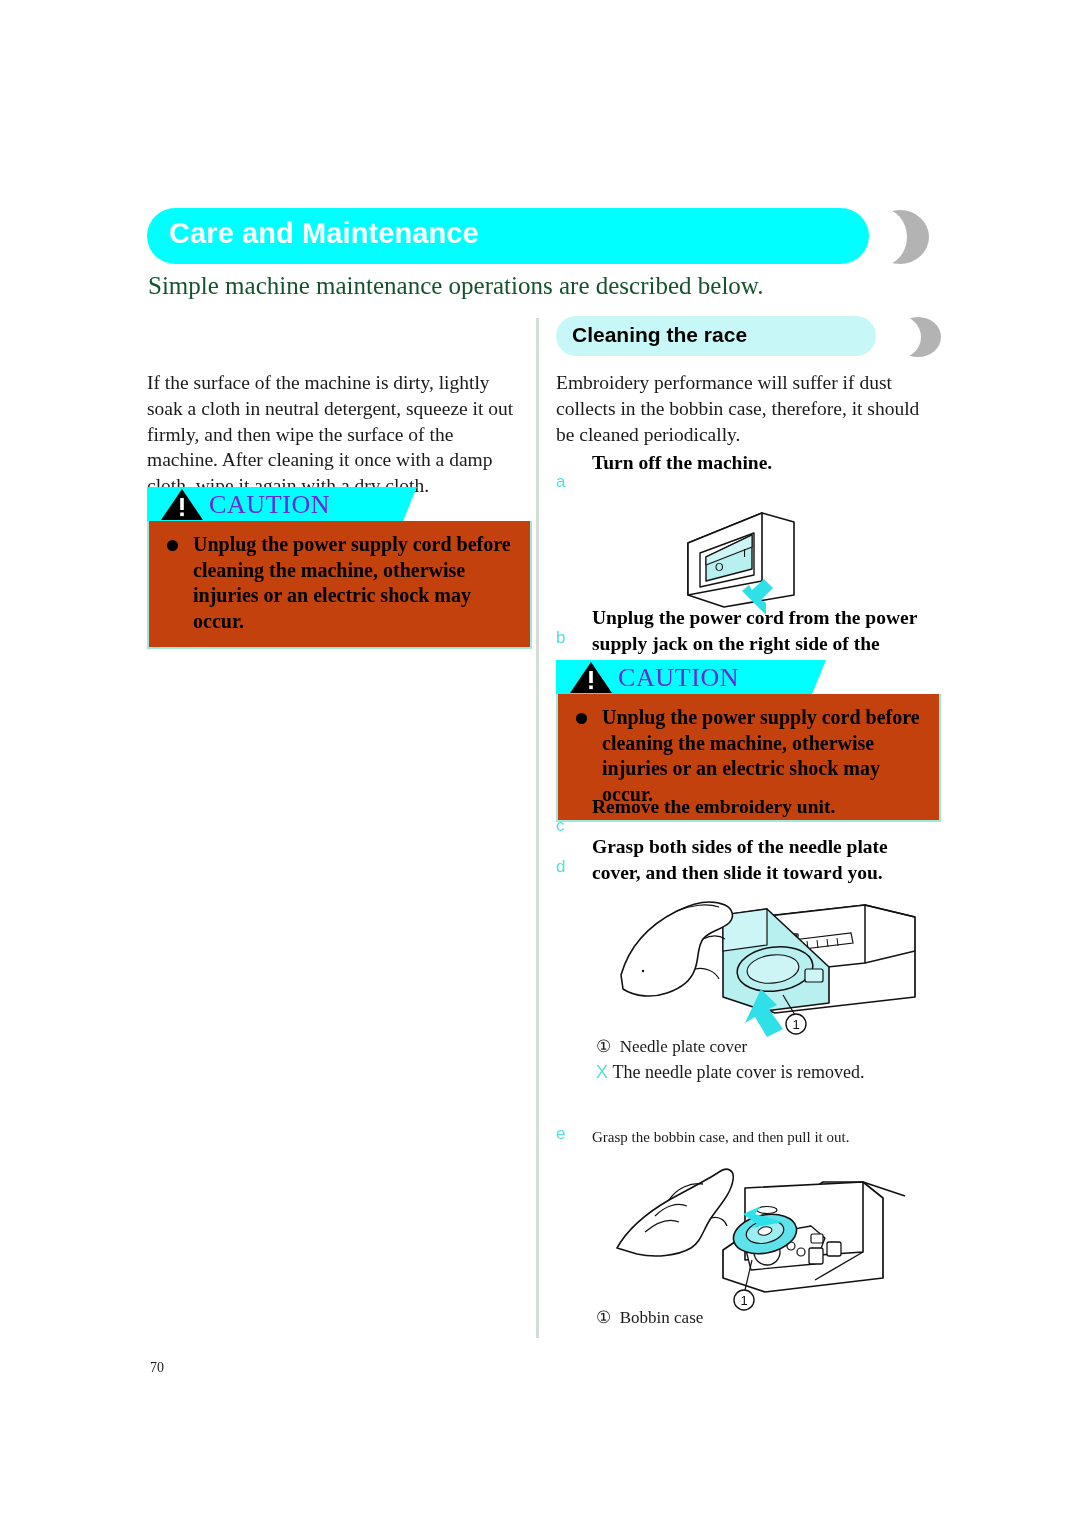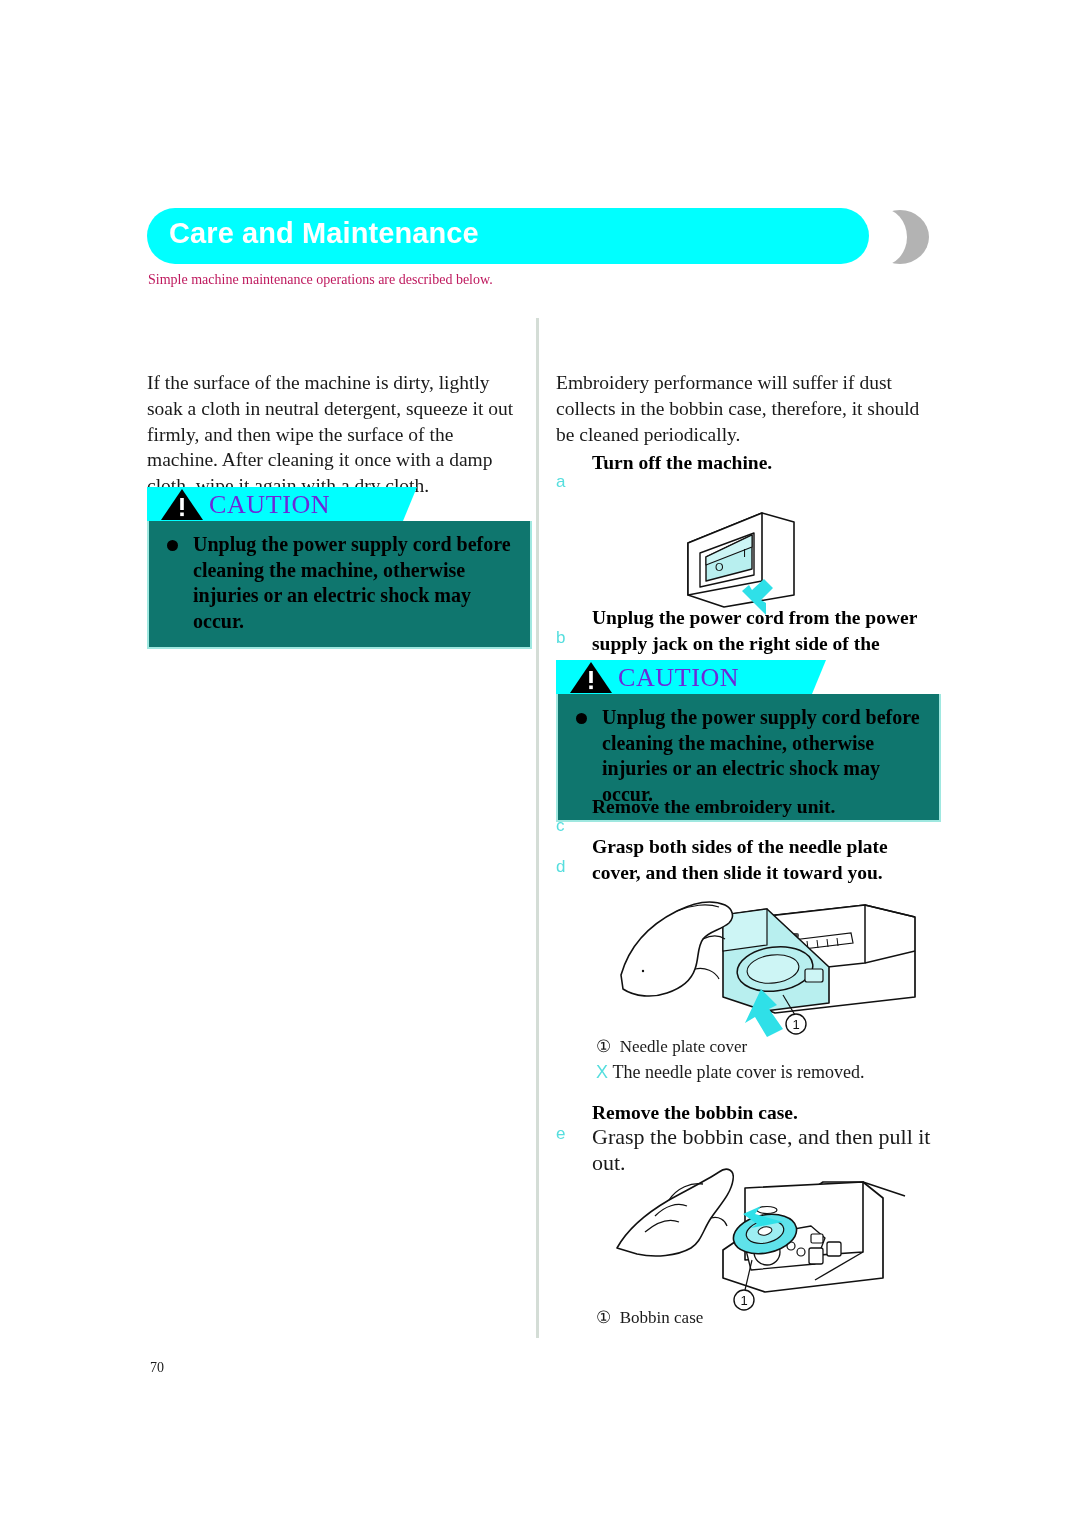--- a/index.html
+++ b/index.html
@@ -67,22 +67,22 @@
     font-size: 29px;
     letter-spacing: 0.1px;
     color: #ffffff;
     white-space: nowrap;
   }
 
   .intro-line {
     position: absolute;
     left: 148px;
     top: 272px;
-    font-size: 14px;
-    color: #be185d;
+    font-size: 25px;
+    color: #14532d;
     white-space: nowrap;
   }
 
   
   .col-divider {
     position: absolute;
     left: 536px;
     top: 318px;
     width: 3px;
     height: 1020px;
@@ -180,21 +180,21 @@
     left: 13px;
     top: 0px;
     width: 44px;
     height: 34px;
     z-index: 3;
   }
   .caution .caution-body {
     position: relative;
     border: 2px solid #9fe8e0;
     border-top: none;
-    background: #0f766e;
+    background: #c2410c;
     padding: 11px 16px 13px 14px;
     box-sizing: border-box;
   }
   .caution .caution-item {
     position: relative;
     padding-left: 30px;
     font-family: "Liberation Serif", "DejaVu Serif", serif;
     font-weight: bold;
     font-size: 20px;
     line-height: 25.5px;
@@ -225,21 +225,21 @@
     font-family: "Liberation Serif", "DejaVu Serif", serif;
     font-weight: bold;
     font-size: 19.5px;
     line-height: 26px;
     color: #000000;
   }
   .step-subtext {
     position: absolute;
     font-family: "Liberation Serif", "DejaVu Serif", serif;
     font-weight: normal;
-    font-size: 22px;
+    font-size: 15px;
     line-height: 26px;
     color: #1a1a1a;
   }
 
   
   .fig-caption {
     position: absolute;
     font-size: 17px;
     color: #1a1a1a;
     white-space: nowrap;
@@ -278,20 +278,26 @@
     <div class="crescent-mask"></div>
     <div class="bar"></div>
     <div class="bar-title">Care and Maintenance</div>
   </div>
 
   <div class="intro-line">Simple machine maintenance operations are described below.</div>
 
   <div class="col-divider"></div>
 
 
+  <div class="sub-header" id="sub-header-right">
+    <div class="sh-crescent"></div>
+    <div class="sh-crescent-mask"></div>
+    <div class="sh-bar"></div>
+    <div class="sh-title">Cleaning the race</div>
+  </div>
 
   <div class="body-text" id="left-body">If the surface of the machine is dirty, lightly soak a cloth in neutral detergent, squeeze it out firmly, and then wipe the surface of the machine. After cleaning it once with a damp cloth, wipe it again with a dry cloth.</div>
 
   <div class="caution" id="caution-left">
     <div class="caution-banner">
       <svg class="banner-shape" viewBox="0 0 385 34" preserveAspectRatio="none">
         <polygon points="0,0 270,0 256,34 0,34" fill="#00ffff"></polygon>
       </svg>
       <svg class="warn-triangle" viewBox="0 0 44 34">
         <polygon points="22,2 43,33 1,33" fill="#000000"></polygon>
@@ -404,21 +410,20 @@
 
   <div class="fig-caption" style="left:596px; top:1036px;">
     <span>①</span>&nbsp;&nbsp;<span>Needle plate cover</span>
   </div>
 
   <div class="result-note" style="left:596px; top:1062px;text-align:right;">
     <span class="xmark">X</span>&nbsp;<span>The needle plate cover is removed.</span>
   </div>
 
   <div class="step-marker" style="left:556px; top:1124px;">e</div>
-  <div class="step-text" style="left:592px; top:1100px; width:350px;">Remove the bobbin case.</div>
   <div class="step-subtext" style="left:592px; top:1124px; width:352px;">Grasp the bobbin case, and then pull it out.</div>
 
   <svg class="illus" style="left:615px; top:1160px;" width="330" height="160" viewBox="0 0 330 160">
 
     <polygon points="108,90 208,22 248,22 268,38 268,118 150,132 108,118" fill="#ffffff" stroke="#111111" stroke-width="1.7" stroke-linejoin="round"></polygon>
     <polygon points="130,28 248,22 248,92 130,100" fill="#ffffff" stroke="#111111" stroke-width="1.6" stroke-linejoin="round"></polygon>
     <line x1="248" y1="22" x2="290" y2="36" stroke="#111111" stroke-width="1.6"></line>
     <line x1="248" y1="92" x2="200" y2="120" stroke="#111111" stroke-width="1.4"></line>
 
     <polygon points="128,78 196,66 210,78 200,104 136,110" fill="#ffffff" stroke="#111111" stroke-width="1.3" stroke-linejoin="round"></polygon>

